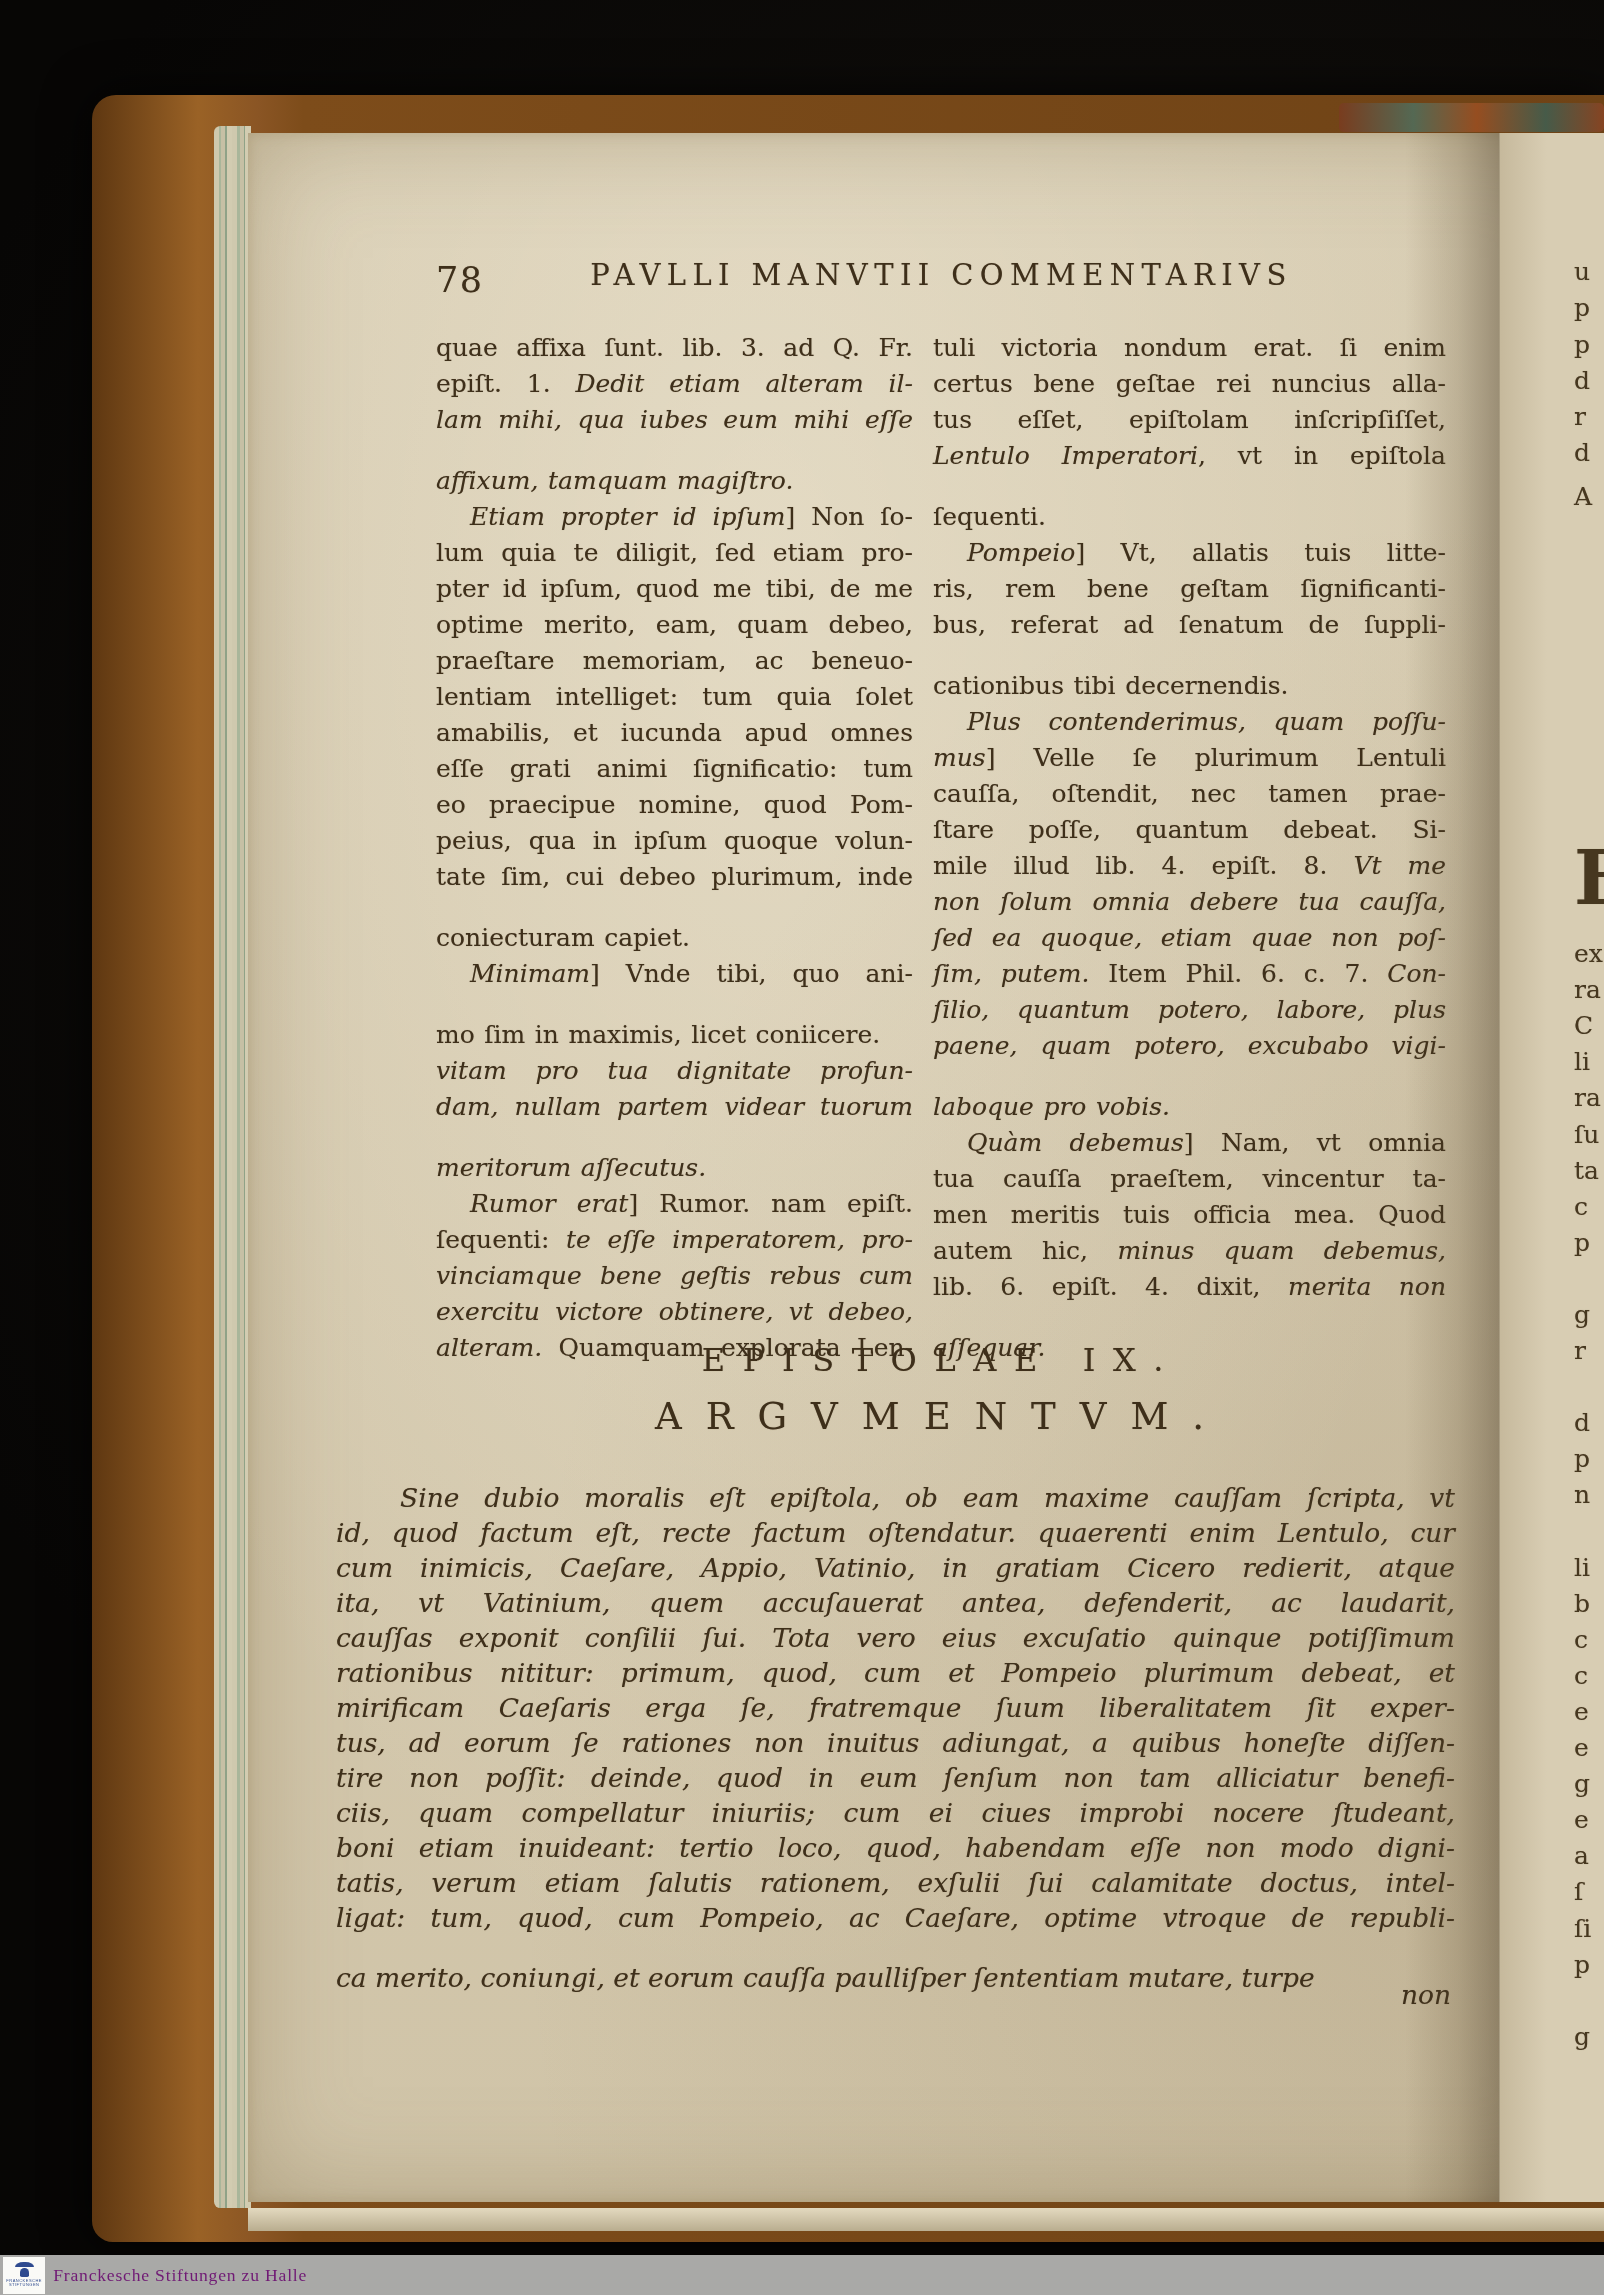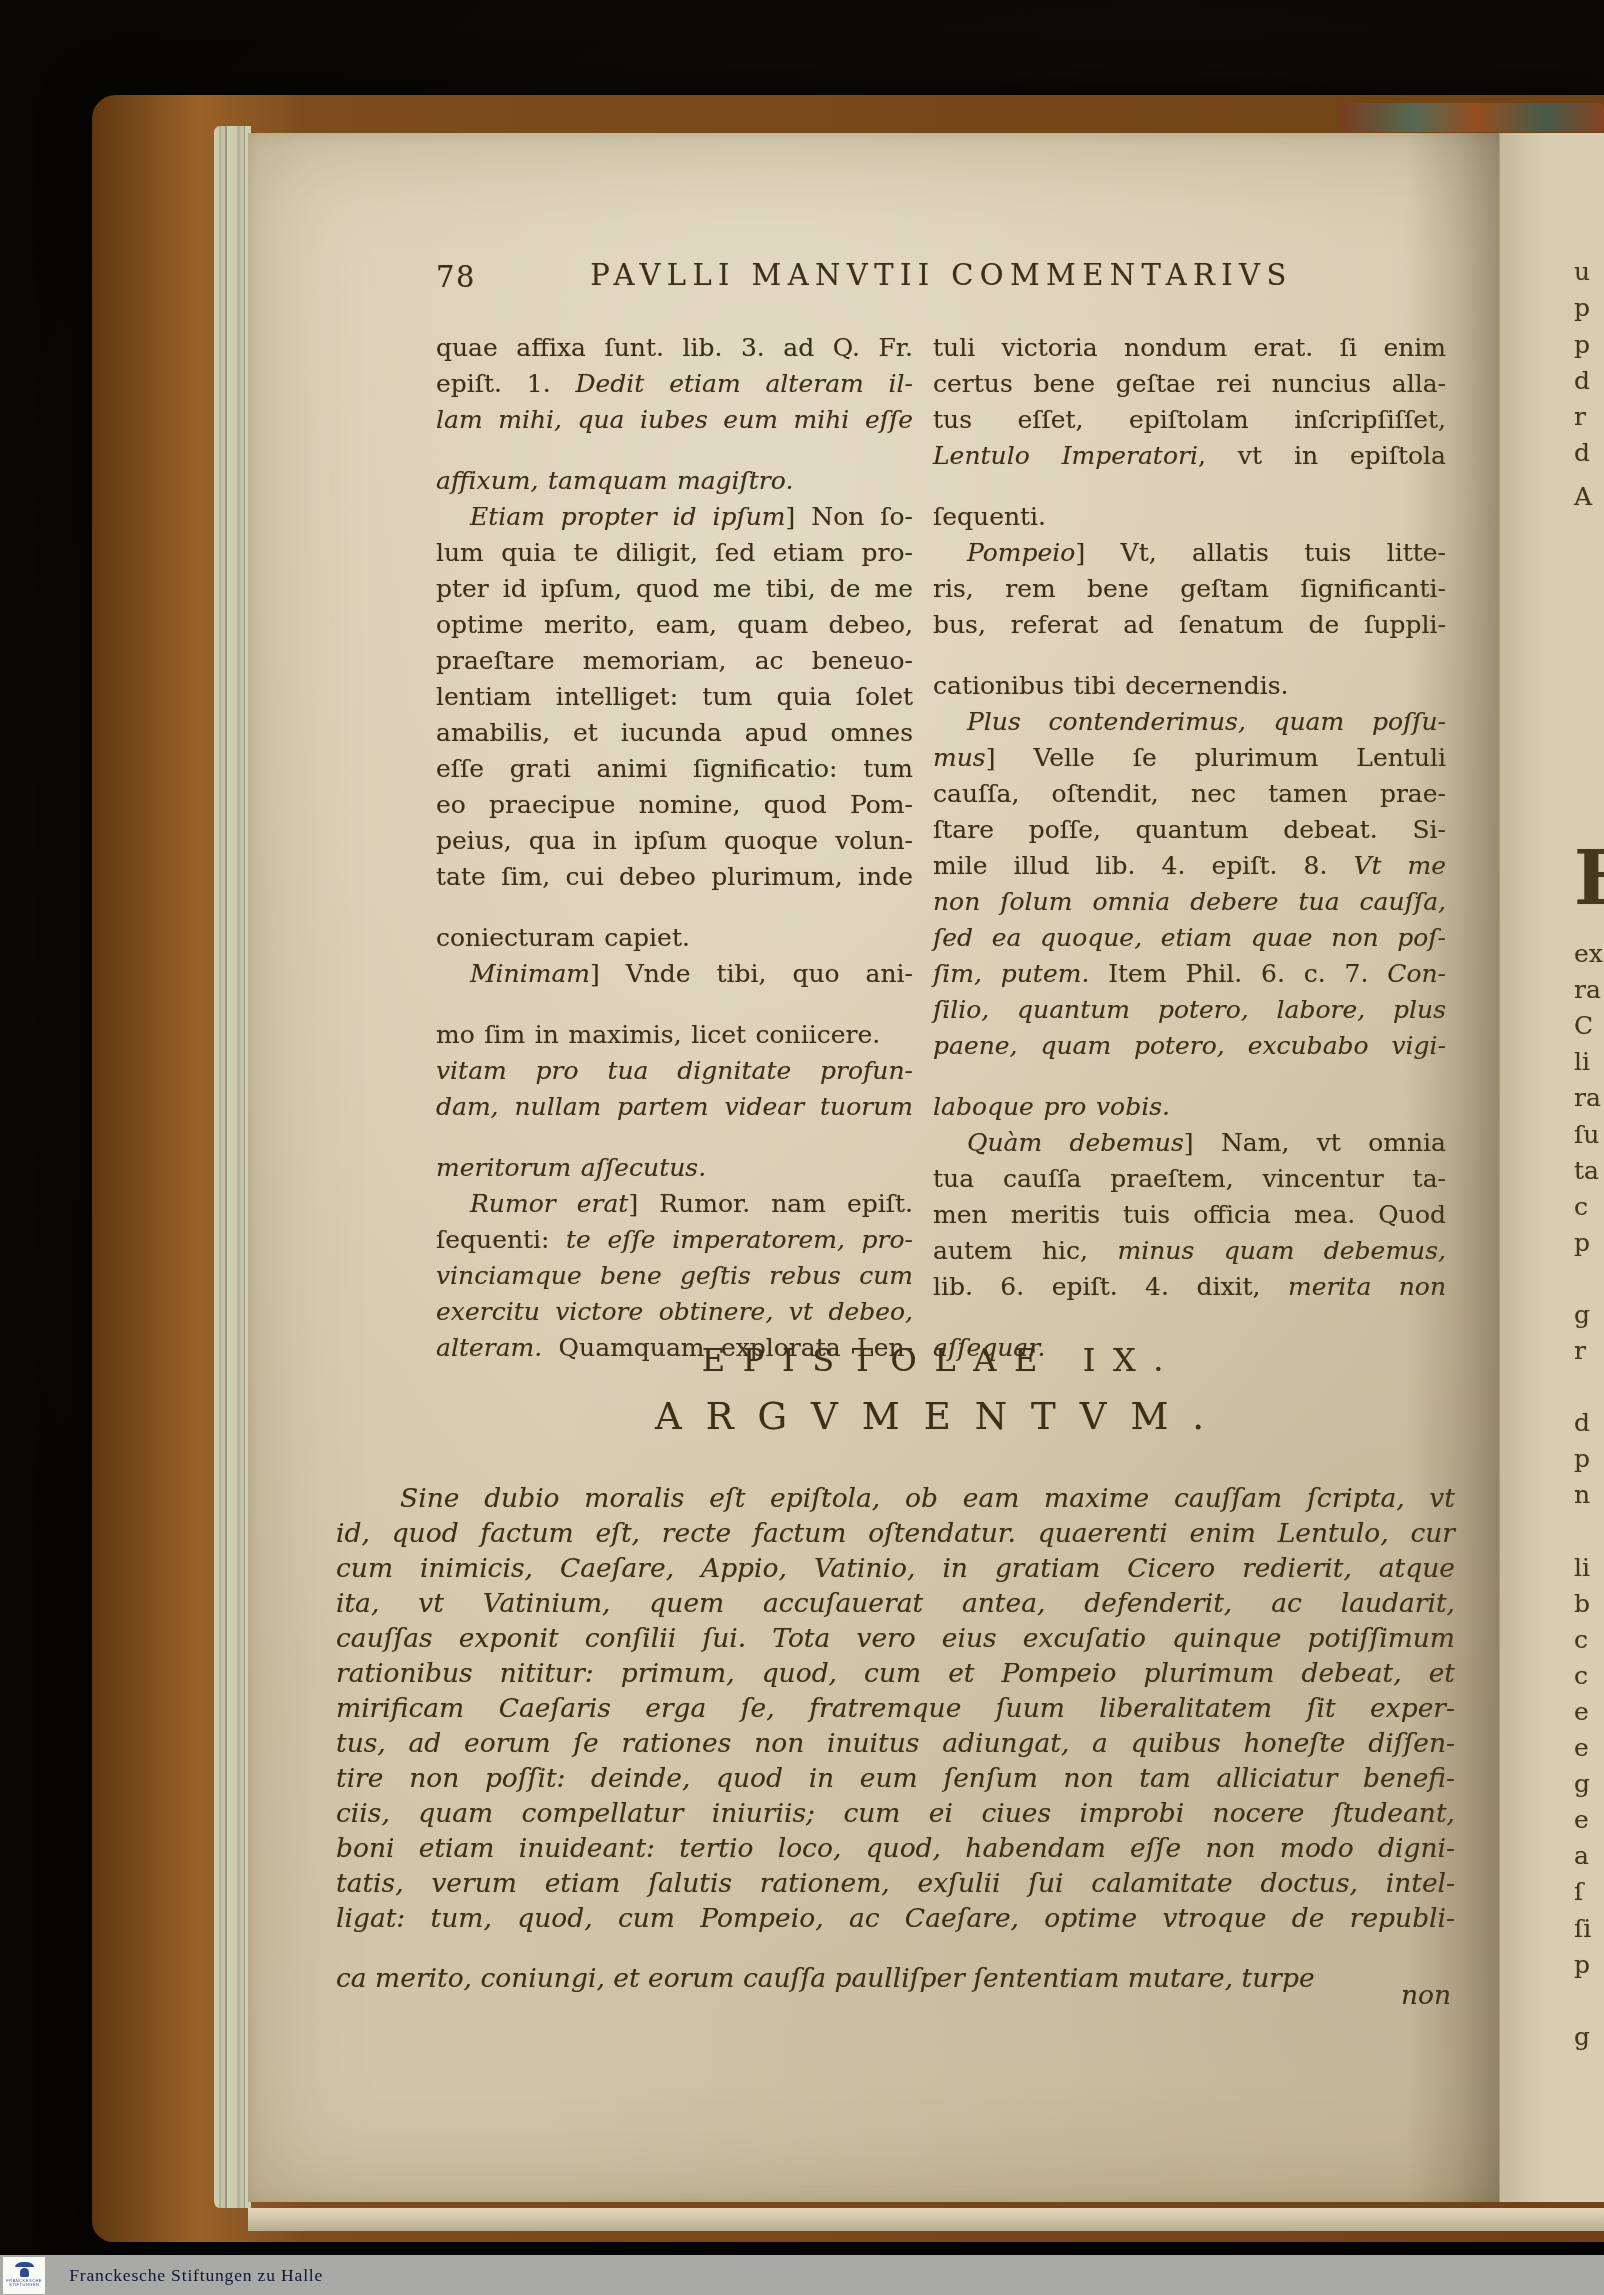--- a/index.html
+++ b/index.html
@@ -31,21 +31,21 @@
   .page-inner *{text-shadow:0 0 0.8px rgba(62,47,26,.35);}
   
   .gutter{position:absolute;top:0;bottom:0;right:103px;width:96px;
         background:linear-gradient(to right,transparent,rgba(95,78,48,.22) 55%,rgba(70,55,32,.42));}
   .facing-strip{position:absolute;top:0;bottom:0;right:0;width:104px;
         background:linear-gradient(to right,#c6b99c,#d8cdb3 45%);
         border-left:1.6px solid rgba(80,65,40,.35);}
   .frag{position:absolute;left:74px;font-size:25px;color:#46371f;white-space:nowrap;}
   .frag-big{font-size:74px;font-weight:bold;}
   
-  .pagenum{position:absolute;left:188px;top:127px;font-size:29px;letter-spacing:1.6px;}
+  .pagenum{position:absolute;left:188px;top:127px;font-size:35px;letter-spacing:1.6px;}
   .running-title{position:absolute;left:188px;top:125px;width:1011px;text-align:center;
         font-size:29px;letter-spacing:6.4px;}
   .columns{position:absolute;left:188px;top:197px;display:flex;gap:20px;}
   .col{font-size:25px;line-height:36px;word-spacing:1.6px;}
   .col-left{width:477px;}
   .col-right{width:513px;}
   .ln{text-align:justify;text-align-last:justify;}
   .ln.end{text-align-last:left;margin-top:25px;}
   .ln.ind{text-indent:34px;}
   .it{font-style:italic;}
@@ -60,22 +60,22 @@
         font-style:italic;font-size:26.5px;}
   
   .caption-bar{position:absolute;left:0;right:0;top:2255px;height:40px;background:#a9a9a7;
         display:flex;align-items:center;z-index:5;}
   .logo-box{width:42px;height:37px;margin-left:3.2px;background:#fafaf7;
         display:flex;flex-direction:column;align-items:center;justify-content:center;}
   .emb-wing{width:19px;height:5.6px;background:#2e4a8f;border-radius:50% 50% 0 0/100% 100% 0 0;}
   .emb-body{width:8.8px;height:8.8px;margin-top:0.8px;background:#2e4a8f;border-radius:50% 50% 20% 20%;}
   .logo-text{margin-top:1.6px;font-family:"Liberation Sans",sans-serif;font-size:4px;line-height:4.8px;
         letter-spacing:0.5px;color:#2e4a8f;text-align:center;}
-  .caption-text{margin-left:24px;font-family:"Liberation Serif",serif;font-size:17.6px;
-        letter-spacing:0.8px;color:#0f172a;}
+  .caption-text{margin-left:8px;font-family:"Liberation Serif",serif;font-size:17.6px;
+        letter-spacing:0.8px;color:#701a75;}
 </style>
 </head>
 <body>
 
 <div class="stage">
   <div class="book">
     <div class="headband"></div>
     <div class="page-stack"></div>
     <div class="bottom-edges"></div>
 

